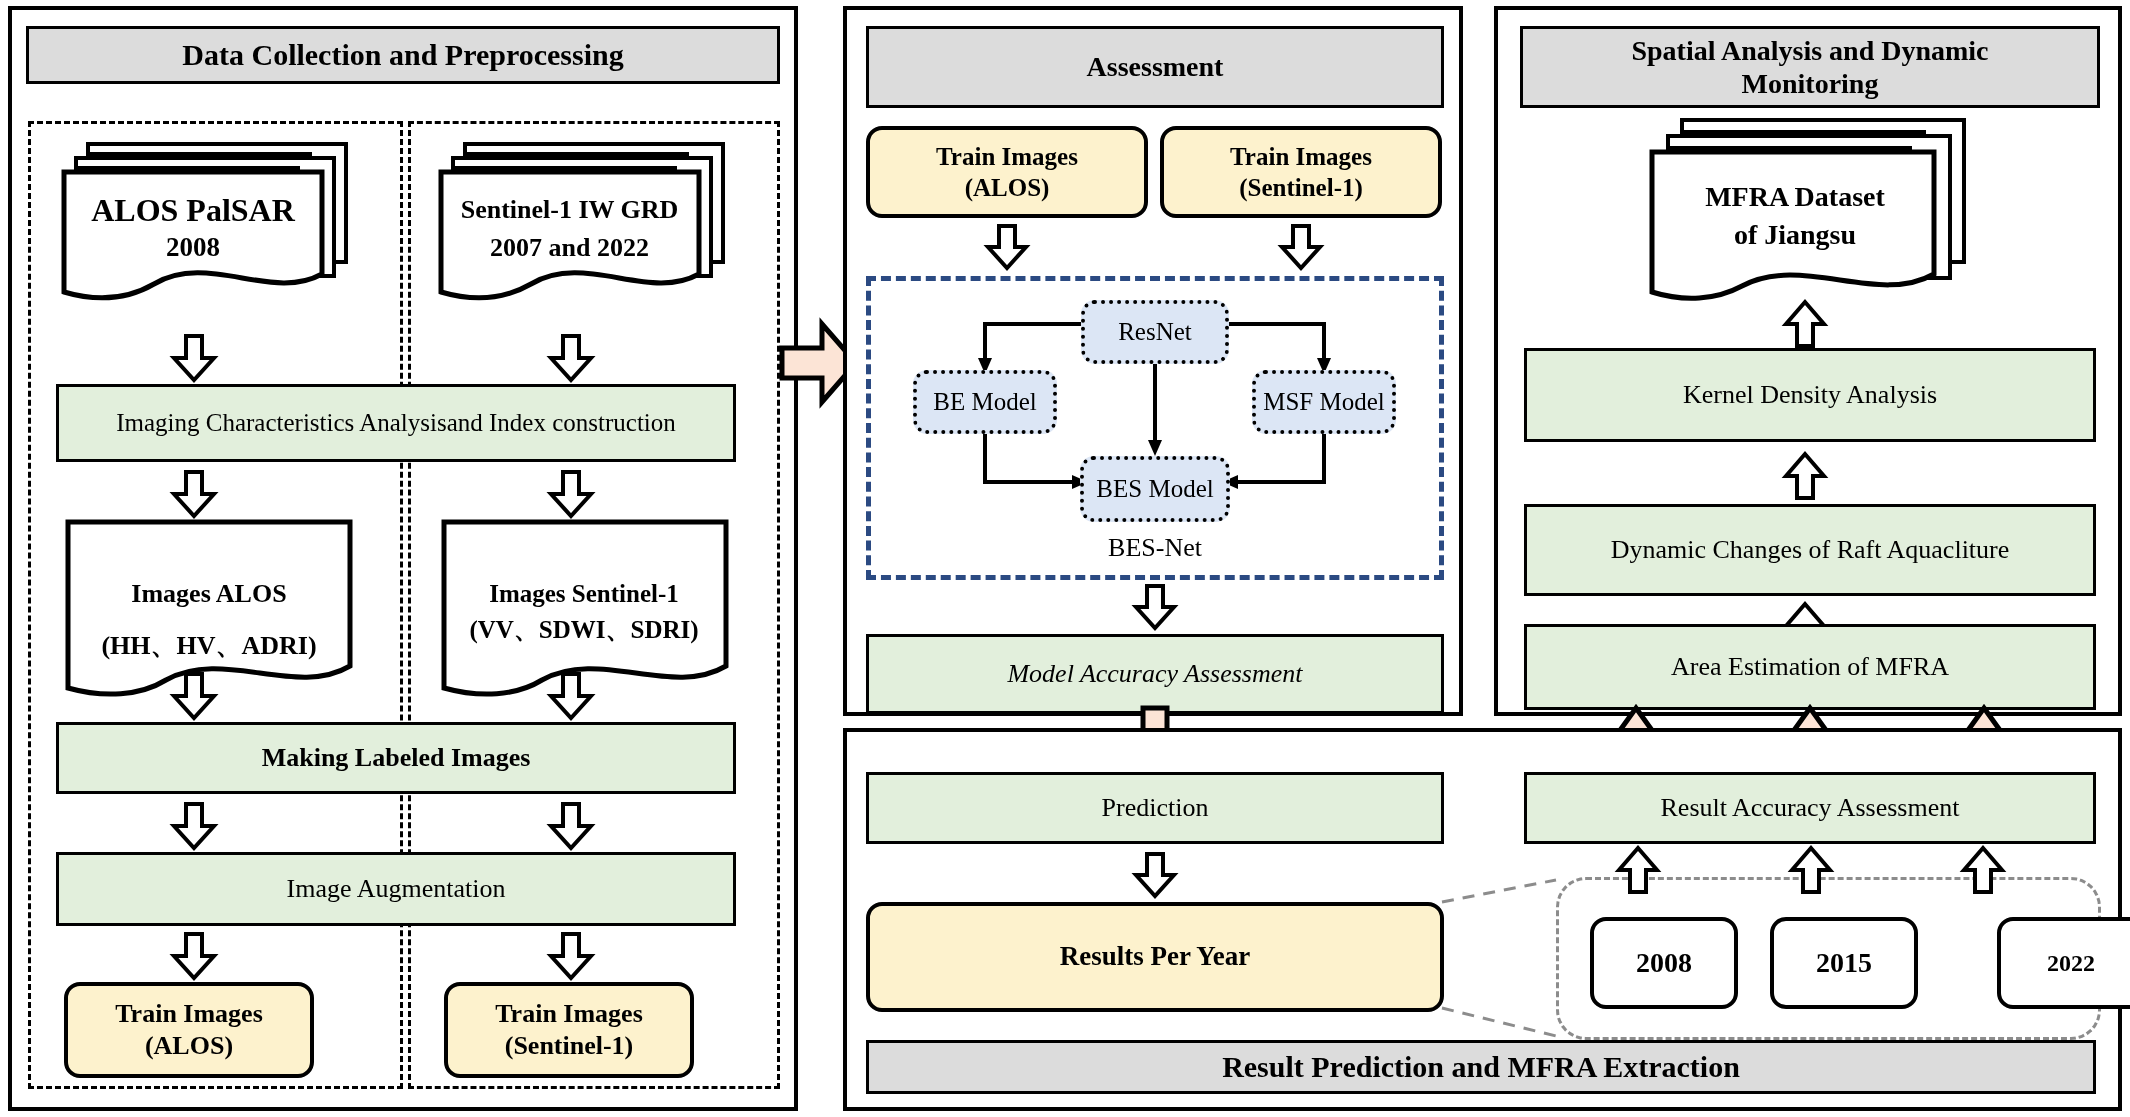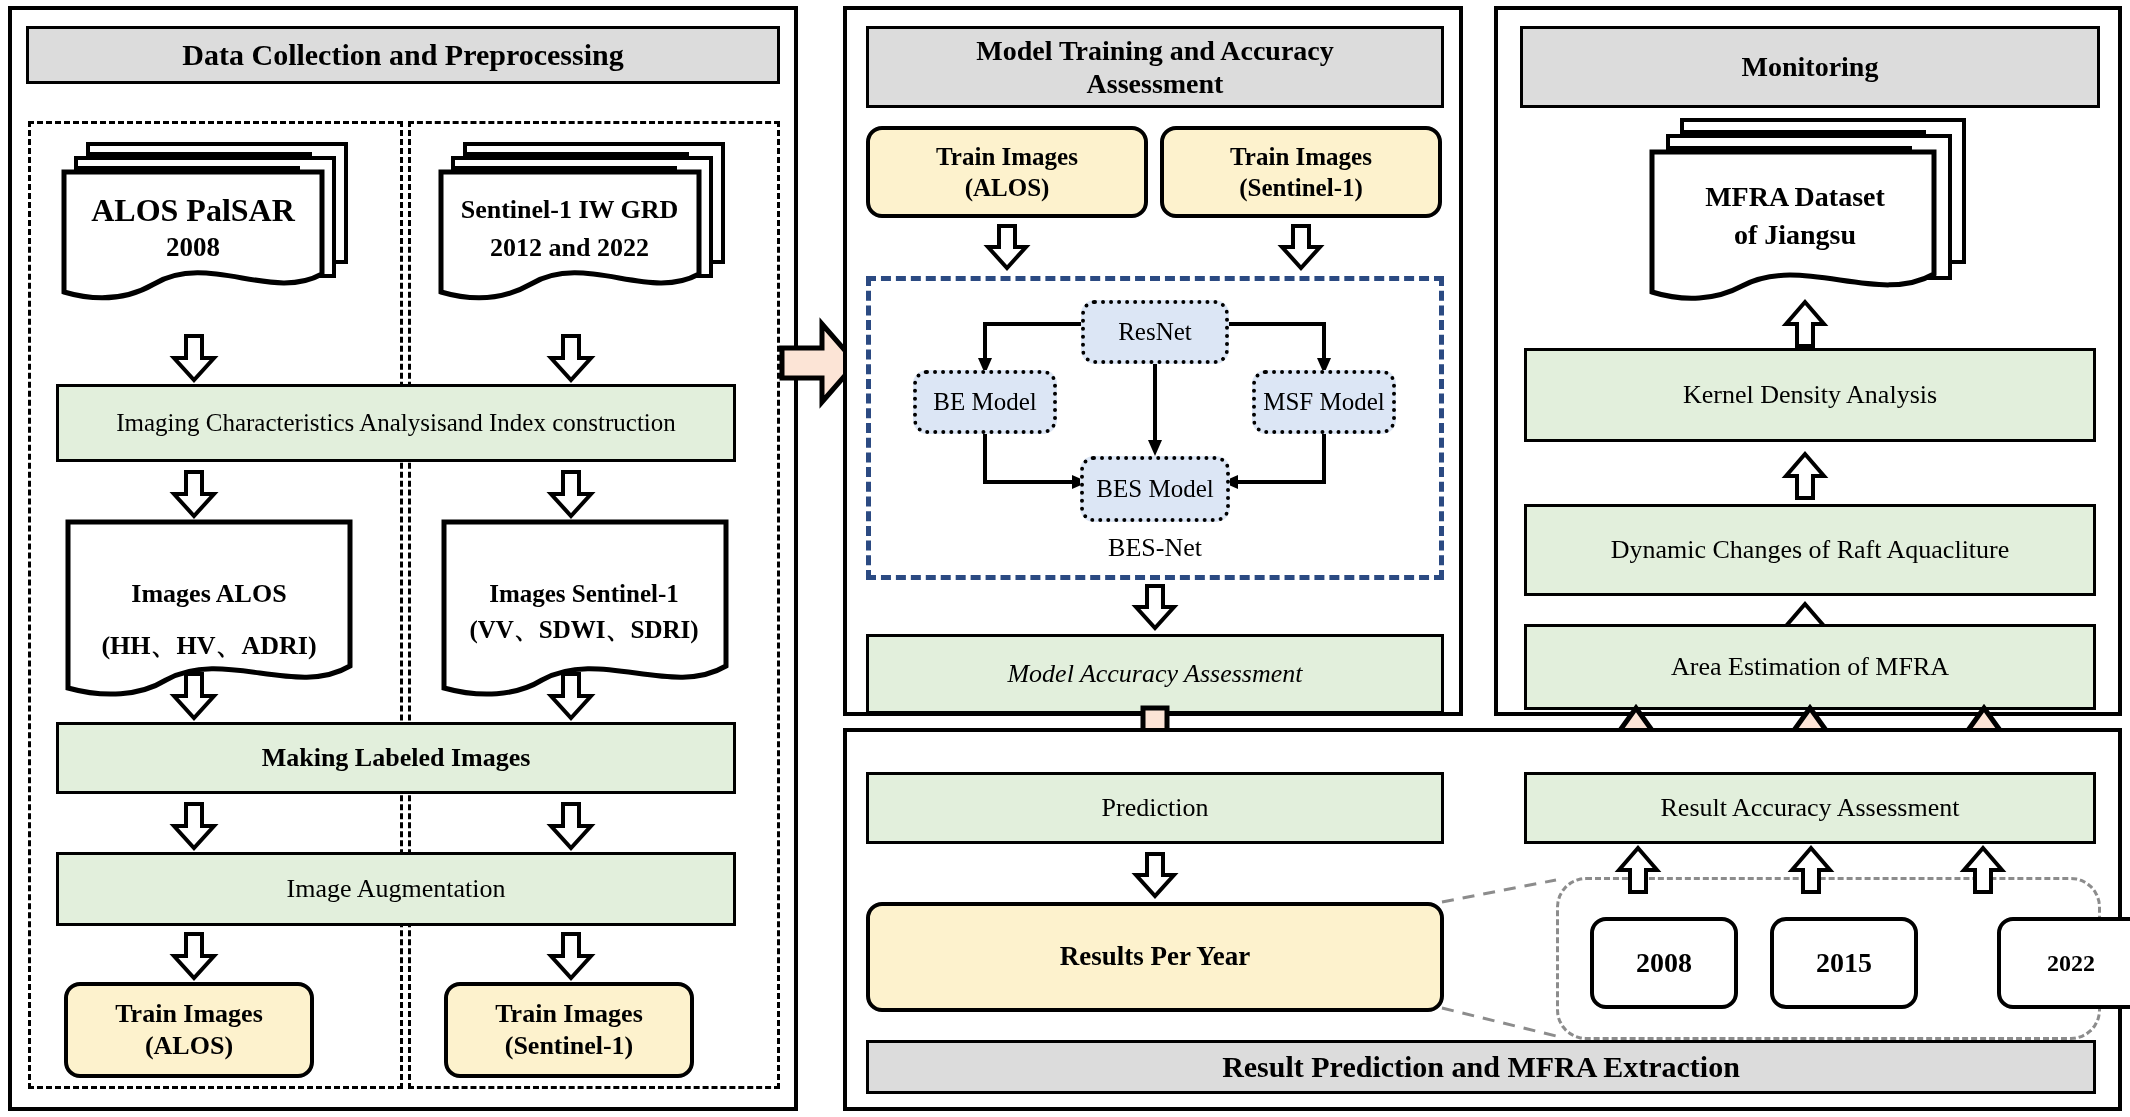--- a/index.html
+++ b/index.html
@@ -69,21 +69,21 @@
 <div class="doclabel" style="left:58px;top:228px;width:270px;height:40px;font-size:27px;">2008</div>
 
 <div class="docstack" style="left:435px;top:134px;width:300px;height:180px;">
   <svg width="300" height="180" viewBox="0 0 300 180">
     <path d="M30 10 H288 V128 H252 V20 H30 Z" fill="#fff" stroke="#000" stroke-width="4"></path>
     <path d="M18 24 H276 V142 H240 V34 H18 Z" fill="#fff" stroke="#000" stroke-width="4"></path>
     <path d="M6 38 H264 V140 C214 168 150 118 96 150 C70 165 40 168 6 158 Z" fill="#fff" stroke="#000" stroke-width="5"></path>
   </svg>
 </div>
 <div class="doclabel" style="left:432px;top:190px;width:275px;height:40px;font-size:26px;">Sentinel-1 IW GRD</div>
-<div class="doclabel" style="left:432px;top:228px;width:275px;height:40px;font-size:26px;">2012 and 2022</div>
+<div class="doclabel" style="left:432px;top:228px;width:275px;height:40px;font-size:26px;">2007 and 2022</div>
 
 <div class="arrow" style="left:172px;top:334px;width:44px;height:48px;">
   <svg width="44" height="48" viewBox="0 0 44 48">
     <path d="M14 2 H30 V24 H42 L22 46 L2 24 H14 Z" fill="#fff" stroke="#000" stroke-width="4"></path>
   </svg>
 </div>
 <div class="arrow" style="left:549px;top:334px;width:44px;height:48px;">
   <svg width="44" height="48" viewBox="0 0 44 48">
     <path d="M14 2 H30 V24 H42 L22 46 L2 24 H14 Z" fill="#fff" stroke="#000" stroke-width="4"></path>
   </svg>
@@ -170,21 +170,20 @@
 
 <div class="conn" style="left:778px;top:320px;width:82px;height:86px;">
   <svg width="82" height="86" viewBox="0 0 82 86">
     <path d="M4 28 H44 V4 L78 43 L44 82 V58 H4 Z" fill="#fce4d6" stroke="#000" stroke-width="5"></path>
   </svg>
 </div>
 
 <div class="panel" style="left:843px;top:6px;width:620px;height:710px;"></div>
 
 <div class="band" style="left:866px;top:26px;width:578px;height:82px;font-size:28px;flex-direction:column;">
-  <div>Model Training and Accuracy</div>
   <div>Assessment</div>
 </div>
 
 <div class="yellow" style="left:866px;top:126px;width:282px;height:92px;font-size:25px;flex-direction:column;">
   <div>Train Images</div>
   <div>(ALOS)</div>
 </div>
 <div class="yellow" style="left:1160px;top:126px;width:282px;height:92px;font-size:25px;flex-direction:column;">
   <div>Train Images</div>
   <div>(Sentinel-1)</div>
@@ -240,20 +239,21 @@
 
 <div class="conn" style="left:1119px;top:706px;width:72px;height:82px;">
   <svg width="72" height="82" viewBox="0 0 72 82">
     <path d="M24 2 H48 V44 H68 L36 78 L4 44 H24 Z" fill="#fce4d6" stroke="#000" stroke-width="5"></path>
   </svg>
 </div>
 
 <div class="panel" style="left:1494px;top:6px;width:628px;height:710px;"></div>
 
 <div class="band" style="left:1520px;top:26px;width:580px;height:82px;font-size:28px;flex-direction:column;">
+  <div>Spatial Analysis and Dynamic</div>
   <div>Monitoring</div>
 </div>
 
 <div class="docstack" style="left:1646px;top:114px;width:330px;height:206px;">
   <svg width="330" height="206" viewBox="0 0 330 206">
     <path d="M36 6 H318 V148 H278 V18 H36 Z" fill="#fff" stroke="#000" stroke-width="4"></path>
     <path d="M22 22 H304 V164 H264 V34 H22 Z" fill="#fff" stroke="#000" stroke-width="4"></path>
     <path d="M6 38 H288 V160 C232 192 156 140 96 172 C70 186 38 188 6 178 Z" fill="#fff" stroke="#000" stroke-width="5"></path>
   </svg>
 </div>

